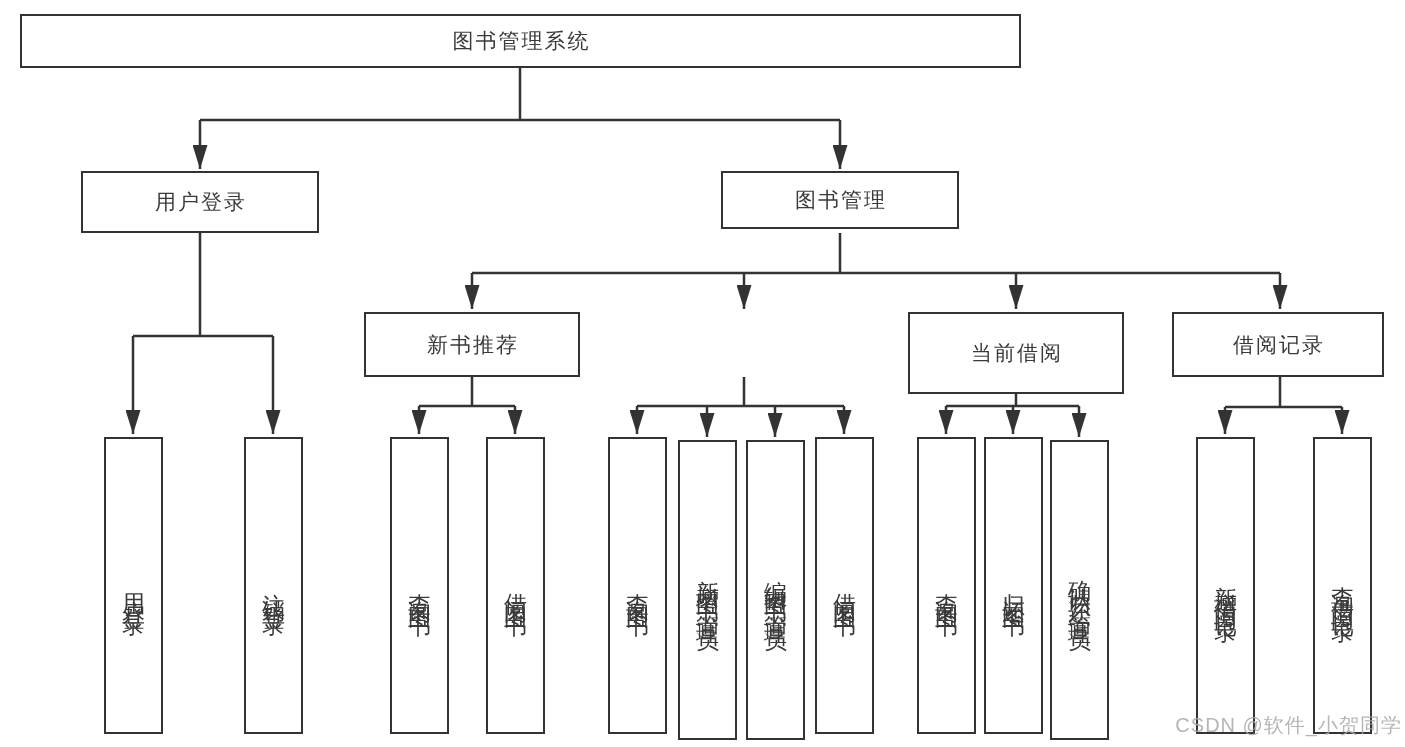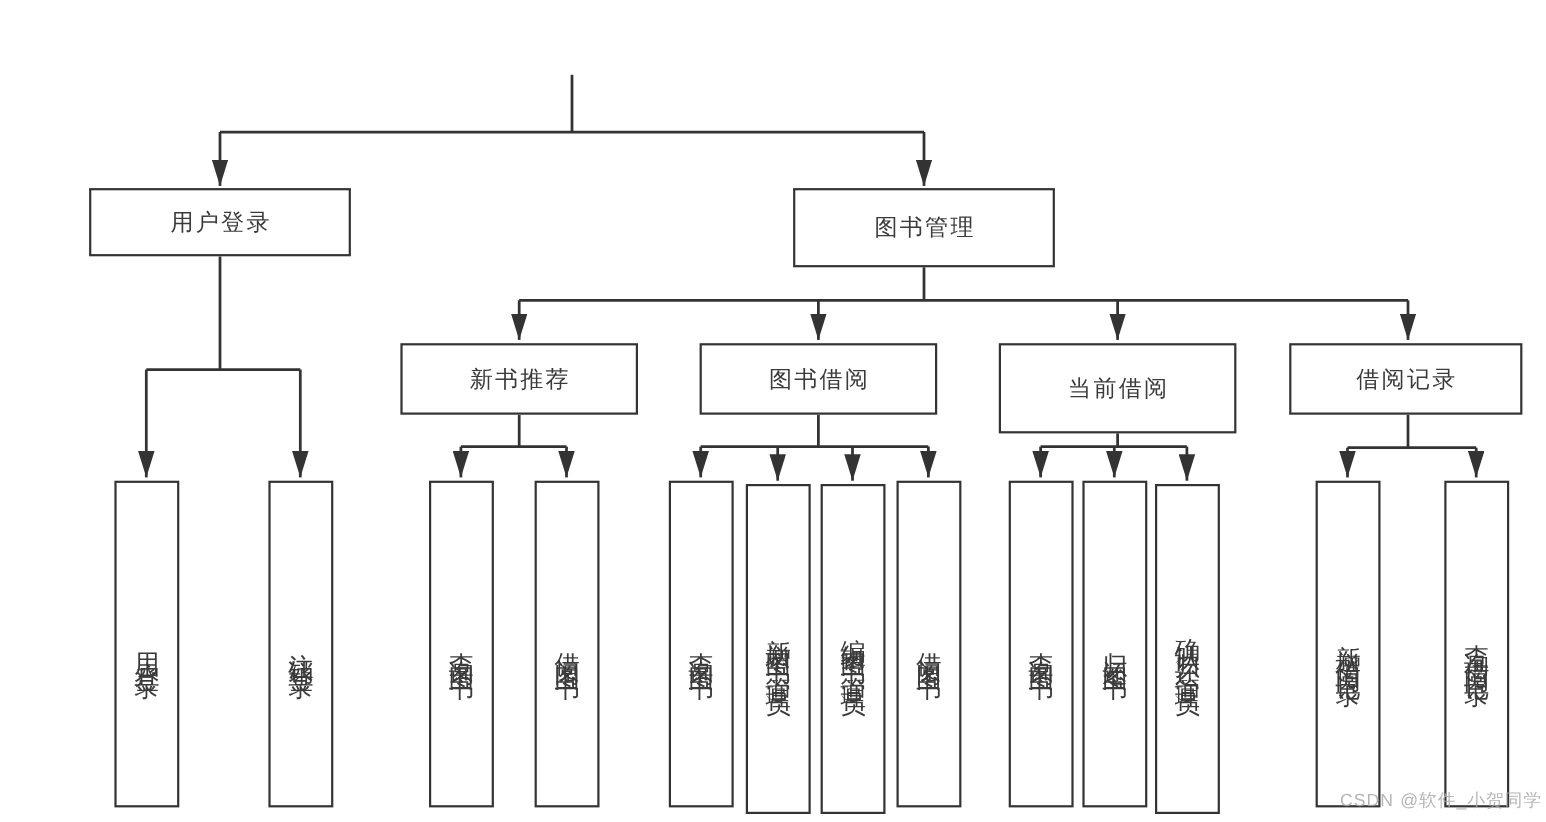--- a/index.html
+++ b/index.html
@@ -51,21 +51,21 @@
     font-size: 23px;
     letter-spacing: 7px;
     line-height: 1;
     transform: translateY(3px); 
   }
 
   .watermark {
     position: absolute;
     right: 3px;
     bottom: 8px;
-    font-size: 16px;
+    font-size: 20px;
     letter-spacing: 1px;
     color: var(--watermark);
     opacity: 0.85;
     white-space: nowrap;
   }
 </style>
 </head>
 <body>
 
 <div class="canvas">
@@ -125,34 +125,34 @@
     </g>
 
     <g>
       <path d="M1280,377 L1280,407"></path>
       <path d="M1225,407 L1342,407"></path>
       <path d="M1225,407 L1225,434" marker-end="url(#arrow)"></path>
       <path d="M1342,407 L1342,434" marker-end="url(#arrow)"></path>
     </g>
   </svg>
 
+  <div class="box hbox" style="left:20px; top:14px; width:1001px; height:54px;">
+    <span>图书管理系统</span>
+  </div>
 
   <div class="box hbox" style="left:81px; top:171px; width:238px; height:62px;">
     <span>用户登录</span>
   </div>
-  <div class="box hbox" style="left:721px; top:171px; width:238px; height:72px;align-items:center;">
+  <div class="box hbox" style="left:721px; top:171px; width:238px; height:58px;align-items:center;">
     <span>图书管理</span>
   </div>
 
   <div class="box hbox" style="left:364px; top:312px; width:216px; height:65px;">
     <span>新书推荐</span>
   </div>
-  <div class="box hbox" style="left:636px; top:312px; width:216px; height:65px;">
-    <span>图书借阅</span>
-  </div>
   <div class="box hbox" style="left:908px; top:312px; width:216px; height:82px;">
     <span>当前借阅</span>
   </div>
   <div class="box hbox" style="left:1172px; top:312px; width:212px; height:65px;">
     <span>借阅记录</span>
   </div>
 
   <div class="box vbox" style="left:104px; top:437px; width:59px; height:297px;">
     <span>用户登录</span>
   </div>

